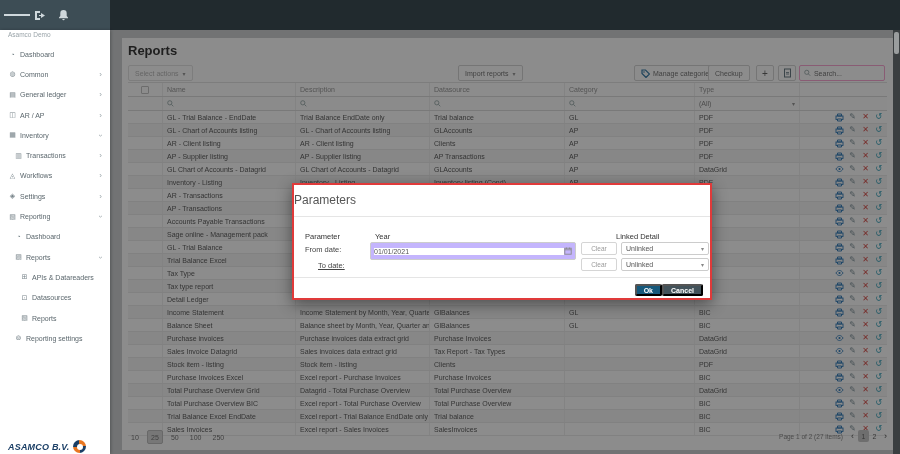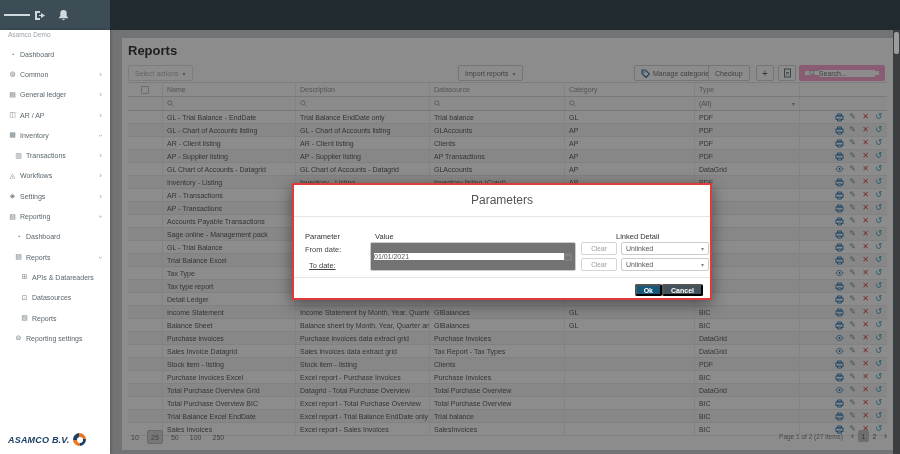--- a/index.html
+++ b/index.html
@@ -12,38 +12,38 @@
   .hamburger span { display:block; width:13px; height:2px; background:#cfd8dc; margin:1.5px 0; }
 
   
   .sidebar { position:absolute; left:0; top:30px; width:110px; height:424px; background:#ffffff; z-index:6; box-shadow:1px 0 3px rgba(0,0,0,.25); }
   .sb-title { padding:8px 0 0 8px; font-size:10px; font-weight:bold; color:#3b4b52; }
   .sb-sub { padding:1px 0 6px 8px; font-size:6.5px; color:#9aa4a9; }
   .sb-item { position:relative; height:20.3px; display:flex; align-items:center; font-size:7px; color:#5a666c; cursor:pointer; }
   .sb-item .glyph { font-size:7px; color:#7a868c; width:9px; text-align:center; margin-right:3px; }
   .sb-item .chev { position:absolute; right:8px; font-size:8px; color:#9aa4a9; }
   .sb-item .chev.down { display:inline-block; transform:rotate(90deg); }
-  .sb-logo { position:absolute; left:8px; bottom:8px; display:flex; align-items:center; }
+  .sb-logo { position:absolute; left:8px; bottom:1px; display:flex; align-items:center; }
   .sb-logo .logo-text { font-size:9px; font-weight:bold; font-style:italic; color:#1b3f66; letter-spacing:.2px; }
   .logo-mark { width:13px; height:13px; border-radius:50%; margin-left:4px; background:conic-gradient(#e87722 0 25%, #1b3f66 25% 50%, #e87722 50% 75%, #1b3f66 75% 100%); position:relative; }
   .logo-mark::after { content:""; position:absolute; left:3.5px; top:3.5px; width:6px; height:6px; border-radius:50%; background:#fff; }
 
   
   .main { position:absolute; left:110px; top:0; width:790px; height:454px; background:#cfd2d4; }
   .main-top { position:absolute; left:0; top:0; width:100%; height:30px; background:#3d4d55; }
   .card { position:absolute; left:12px; top:38px; width:771px; height:412px; background:#ffffff; }
   .page-title { position:absolute; left:6px; top:5px; font-size:13px; font-weight:bold; color:#3a3a3a; }
 
   .toolbar { position:absolute; left:6px; top:27px; width:759px; height:17px; }
   .btn { display:inline-flex; align-items:center; justify-content:center; height:16px; border:1px solid #d5d5d5; background:#fff; border-radius:2px; font-size:7px; color:#777; padding:0 6px; cursor:pointer; }
   .btn .caret { margin-left:4px; font-size:6px; color:#999; }
   .btn-dim { color:#b9b9b9; border-color:#e3e3e3; }
   .tb-abs { position:absolute; top:0; }
   .icon-btn { width:18px; padding:0; }
-  .search-wrap { position:absolute; right:2px; top:0; width:86px; height:16px; border:6px solid #f9a8d4; border-radius:2px; background:#fff; display:flex; align-items:center; padding:0 4px; }
+  .search-wrap { position:absolute; right:2px; top:0; width:86px; height:16px; border:1px solid #f9a8d4; border-radius:2px; background:#fff; display:flex; align-items:center; padding:0 4px; }
   .search-wrap input { border:0; outline:none; width:100%; font-size:7px; color:#777; margin-left:3px; font-family:inherit; }
 
   
   .tbl { position:absolute; left:6px; top:44px; width:759px; border-top:1px solid #e3e3e3; }
   .trow { display:flex; border-bottom:1px solid #ebebeb; height:13px; align-items:center; background:#fff; }
   .trow.alt { background:#f6f6f6; }
   .trow.head { height:14px; border-bottom:1px solid #dcdcdc; }
   .trow.filter { height:14px; background:#fdfdfd; border-bottom:1px solid #dcdcdc; }
   .tc { padding:0 4px; font-size:7px; color:#5f5f5f; white-space:nowrap; overflow:hidden; text-overflow:ellipsis; height:100%; display:flex; align-items:center; border-right:1px solid #efefef; }
   .tc.h { color:#9a9a9a; }
@@ -64,25 +64,25 @@
   .pbtn.active { background:#c9c9c9; }
   .pchev { font-size:9px; color:#555; cursor:pointer; }
 
   
   .dim { position:absolute; left:110px; top:0; width:790px; height:454px; background:rgba(0,0,0,.45); z-index:10; }
   .scrollbar { position:absolute; right:0; top:30px; width:7px; height:424px; background:#3a3e40; z-index:11; }
   .scroll-thumb { position:absolute; left:1px; top:2px; width:5px; height:22px; background:#9a9d9e; border-radius:2px; }
 
   
   .modal { position:absolute; left:292px; top:183px; width:420px; height:117px; background:#fff; border:2px solid #e03a3a; z-index:20; box-shadow:0 4px 14px rgba(0,0,0,.45); }
-  .m-title { text-align:center; font-size:12px; color:#555; padding-top:8px; }
+  .m-title { font-size:12px; color:#555; padding-top:8px; }
   .m-div1 { position:absolute; left:0; top:31px; width:100%; border-top:1px solid #e5e5e5; }
   .m-head { position:absolute; top:47px; font-size:7.5px; font-weight:normal; color:#333; }
   .m-label { position:absolute; font-size:7.5px; color:#444; }
-  .m-input { position:absolute; height:29px; width:206px; border:1px solid #cccccc; border-radius:2px; background:#737373; display:flex; align-items:center; padding:0 3px; }
+  .m-input { position:absolute; height:18px; width:206px; border:1px solid #cccccc; border-radius:2px; background:#c4b5fd; display:flex; align-items:center; padding:0 3px; }
   .m-input input { border:0; outline:none; flex:1; font-size:7px; color:#555; font-family:inherit; }
   .m-clear { position:absolute; width:36px; height:13px; border:1px solid #d5d5d5; border-radius:2px; background:#fff; font-size:6.5px; color:#999; display:flex; align-items:center; justify-content:center; cursor:pointer; }
   .m-select { position:absolute; width:88px; height:13px; border:1px solid #cccccc; border-radius:2px; background:#fff; font-size:7px; color:#555; display:flex; align-items:center; justify-content:space-between; padding:0 4px; cursor:pointer; }
   .m-select .caret { font-size:6px; color:#888; }
   .m-div2 { position:absolute; left:0; top:92px; width:100%; border-top:1px solid #e5e5e5; }
   .m-btn { position:absolute; top:99px; height:12px; border-radius:2px; color:#fff; font-size:7px; font-weight:bold; display:flex; align-items:center; justify-content:center; cursor:pointer; padding:0 7px; }
   .m-ok { right:48px; background:#15587b; }
   .m-cancel { right:7px; background:#42525a; }
   svg { display:block; }
 </style>
@@ -843,39 +843,39 @@
 
 <div class="dim"></div>
 <div class="scrollbar">
     <div class="scroll-thumb"></div>
   </div>
 
 <div class="modal">
   <div class="m-title">Parameters</div>
   <div class="m-div1"></div>
   <div class="m-head" style="left:11px;">Parameter</div>
-  <div class="m-head" style="left:81px;">Value</div>
+  <div class="m-head" style="left:81px;">Year</div>
   <div class="m-head" style="left:322px;">Linked Detail</div>
 
   <div class="m-label" style="left:11px; top:60px;">From date:</div>
   <div class="m-input" style="left:76px; top:57px;">
     <input value="01/01/2021" style="">
     <svg width="8" height="8" viewBox="0 0 8 8">
         <rect x=".8" y="1.2" width="6.4" height="6" fill="none" stroke="#8a8a8a" stroke-width=".9"></rect>
         <path d="M.8 2.8h6.4" stroke="#8a8a8a" stroke-width=".9"></path>
         <path d="M2.5.6v1.4M5.5.6v1.4" stroke="#8a8a8a" stroke-width=".9"></path>
       </svg>
   </div>
   <button class="m-clear" style="left:287px; top:57px;">Clear</button>
   <div class="m-select" style="left:327px; top:57px;">
     <span>Unlinked</span>
       <span class="caret">▾</span>
   </div>
 
-  <div class="m-label" style="left:15px; top:76px;text-decoration:underline;">To date:</div>
+  <div class="m-label" style="left:24px; top:76px;text-decoration:underline;">To date:</div>
   <button class="m-clear" style="left:287px; top:73px;">Clear</button>
   <div class="m-select" style="left:327px; top:73px;">
     <span>Unlinked</span>
       <span class="caret">▾</span>
   </div>
 
   <div class="m-div2"></div>
   <button class="m-btn m-ok">Ok</button>
   <button class="m-btn m-cancel">Cancel</button>
 </div>

